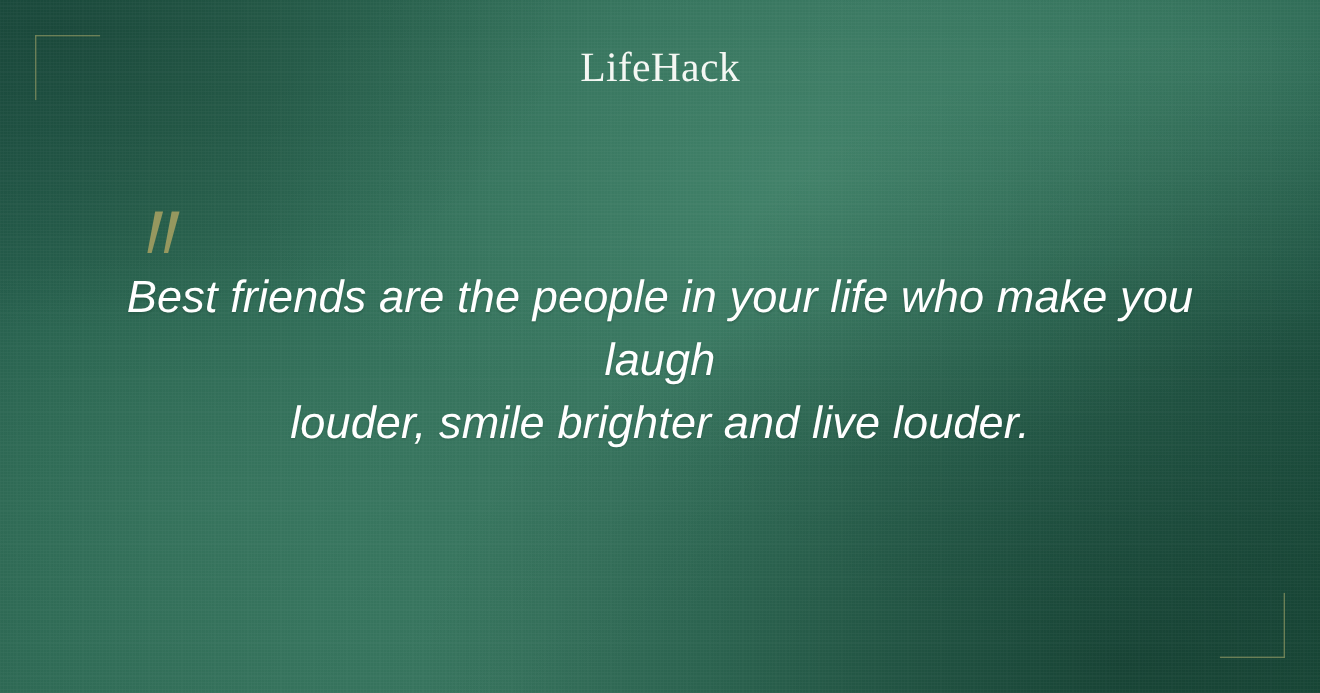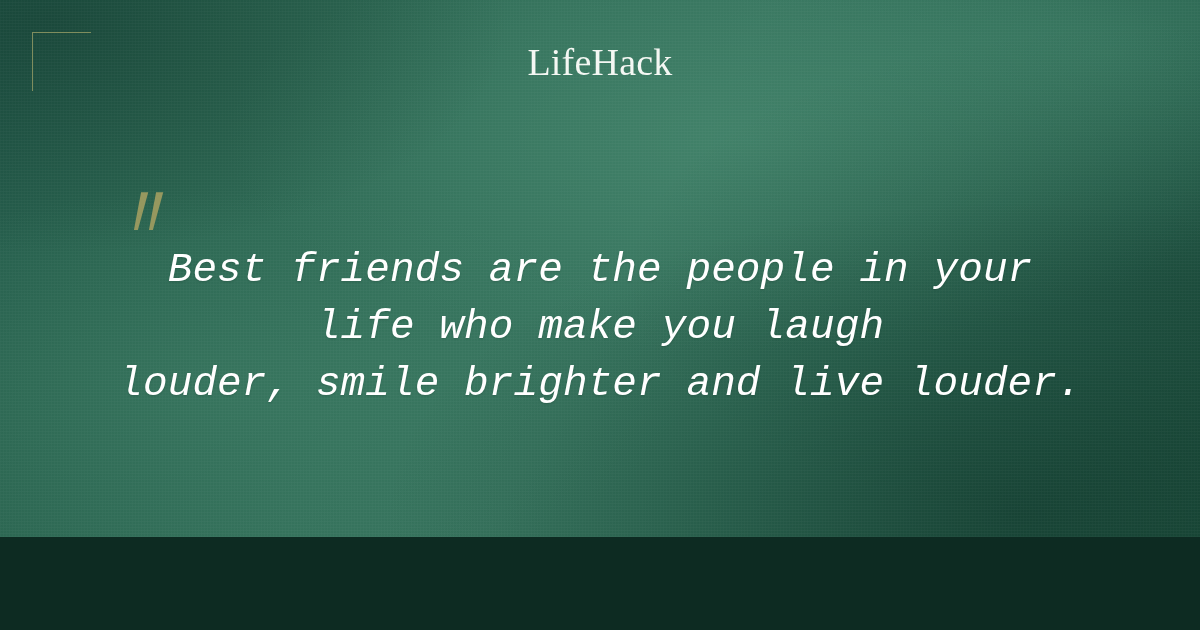--- a/index.html
+++ b/index.html
@@ -5,21 +5,21 @@
 <style>
   html, body {
     margin: 0;
     padding: 0;
     background: #0d2b22;
   }
 
   .card {
     position: relative;
     width: 1200px;
-    height: 537px;
+    height: 630px;
     overflow: hidden;
     font-family: "Liberation Serif", "DejaVu Serif", serif;
     background-color: #2c6a54;
     isolation: isolate;
   }
 
   
   .bg-base {
     position: absolute;
     inset: 0;
@@ -119,21 +119,21 @@
 
   .quote-text {
     margin: 0;
     padding: 0 8px;
     text-align: center;
     color: #ffffff;
     font-style: italic;
     font-size: 41px;
     line-height: 57px;
     letter-spacing: 0.1px;
-    font-family: Liberation Mono, monospace;
+    font-family: Liberation Sans, sans-serif;
     text-shadow: 0 1px 2px rgba(12,44,34,0.22);
   }
 </style>
 </head>
 <body>
 
 <div class="card">
 
   <div class="bg-base"></div>
   <div class="bg-glow"></div>

